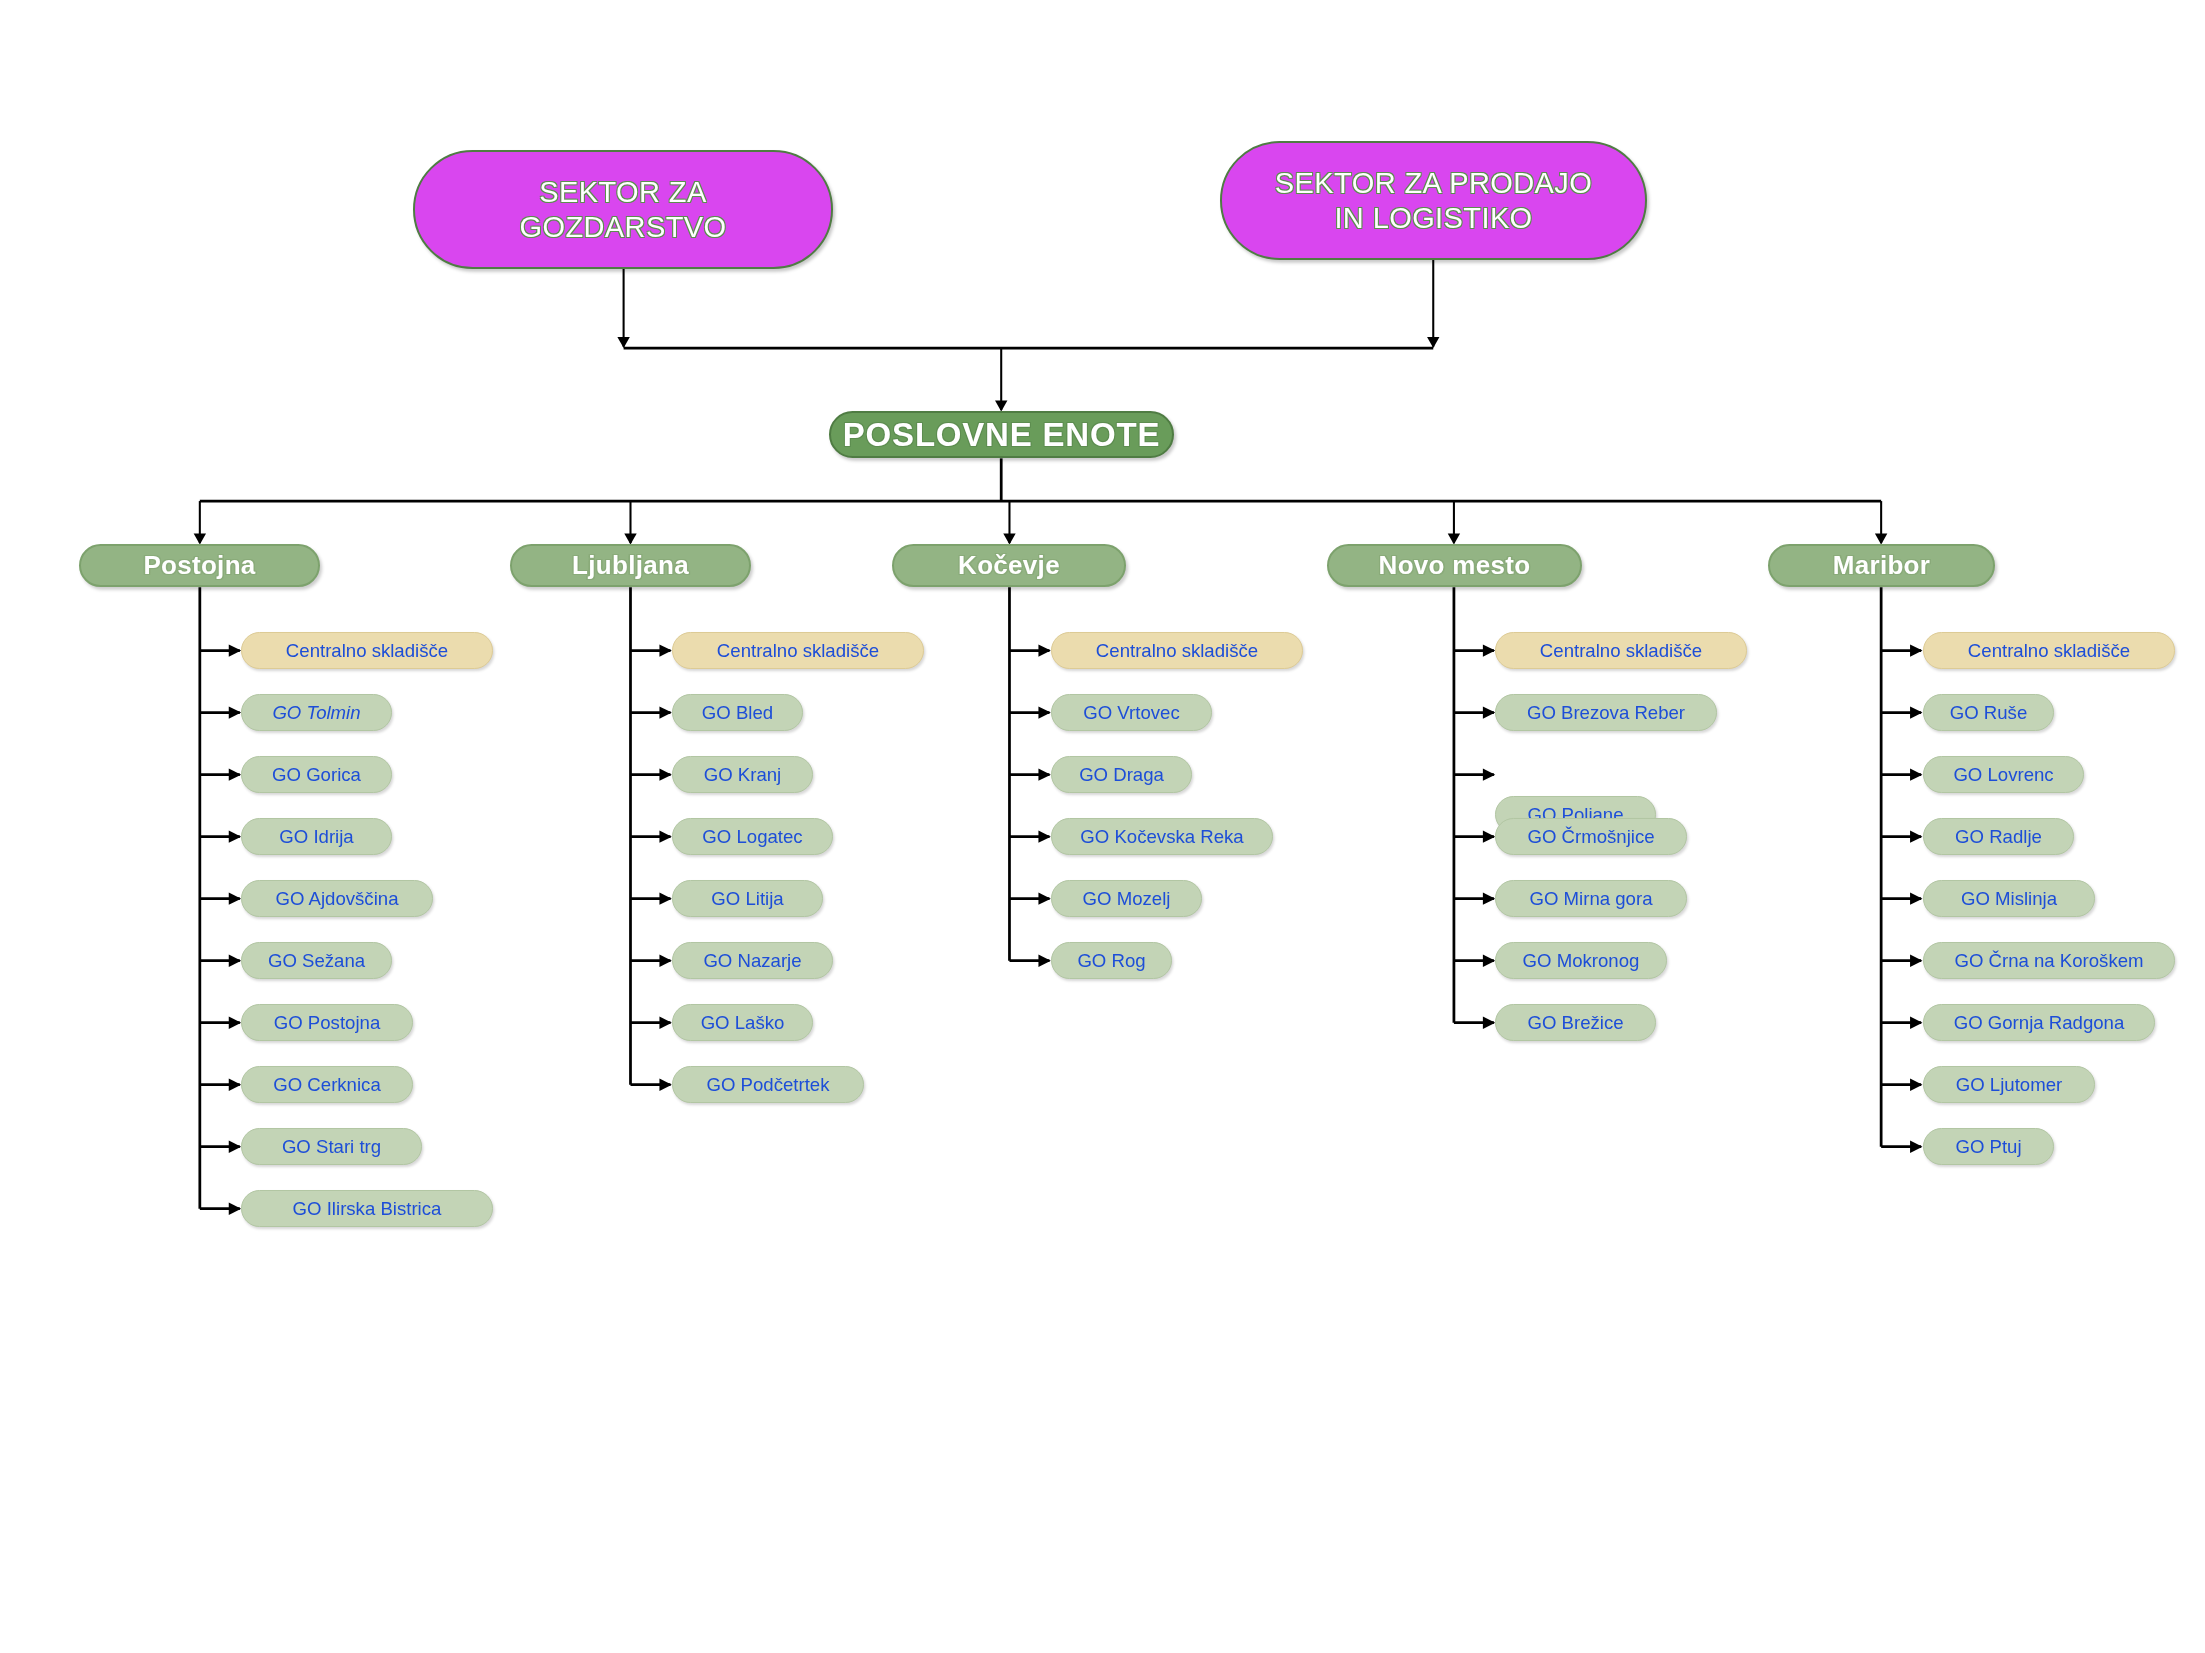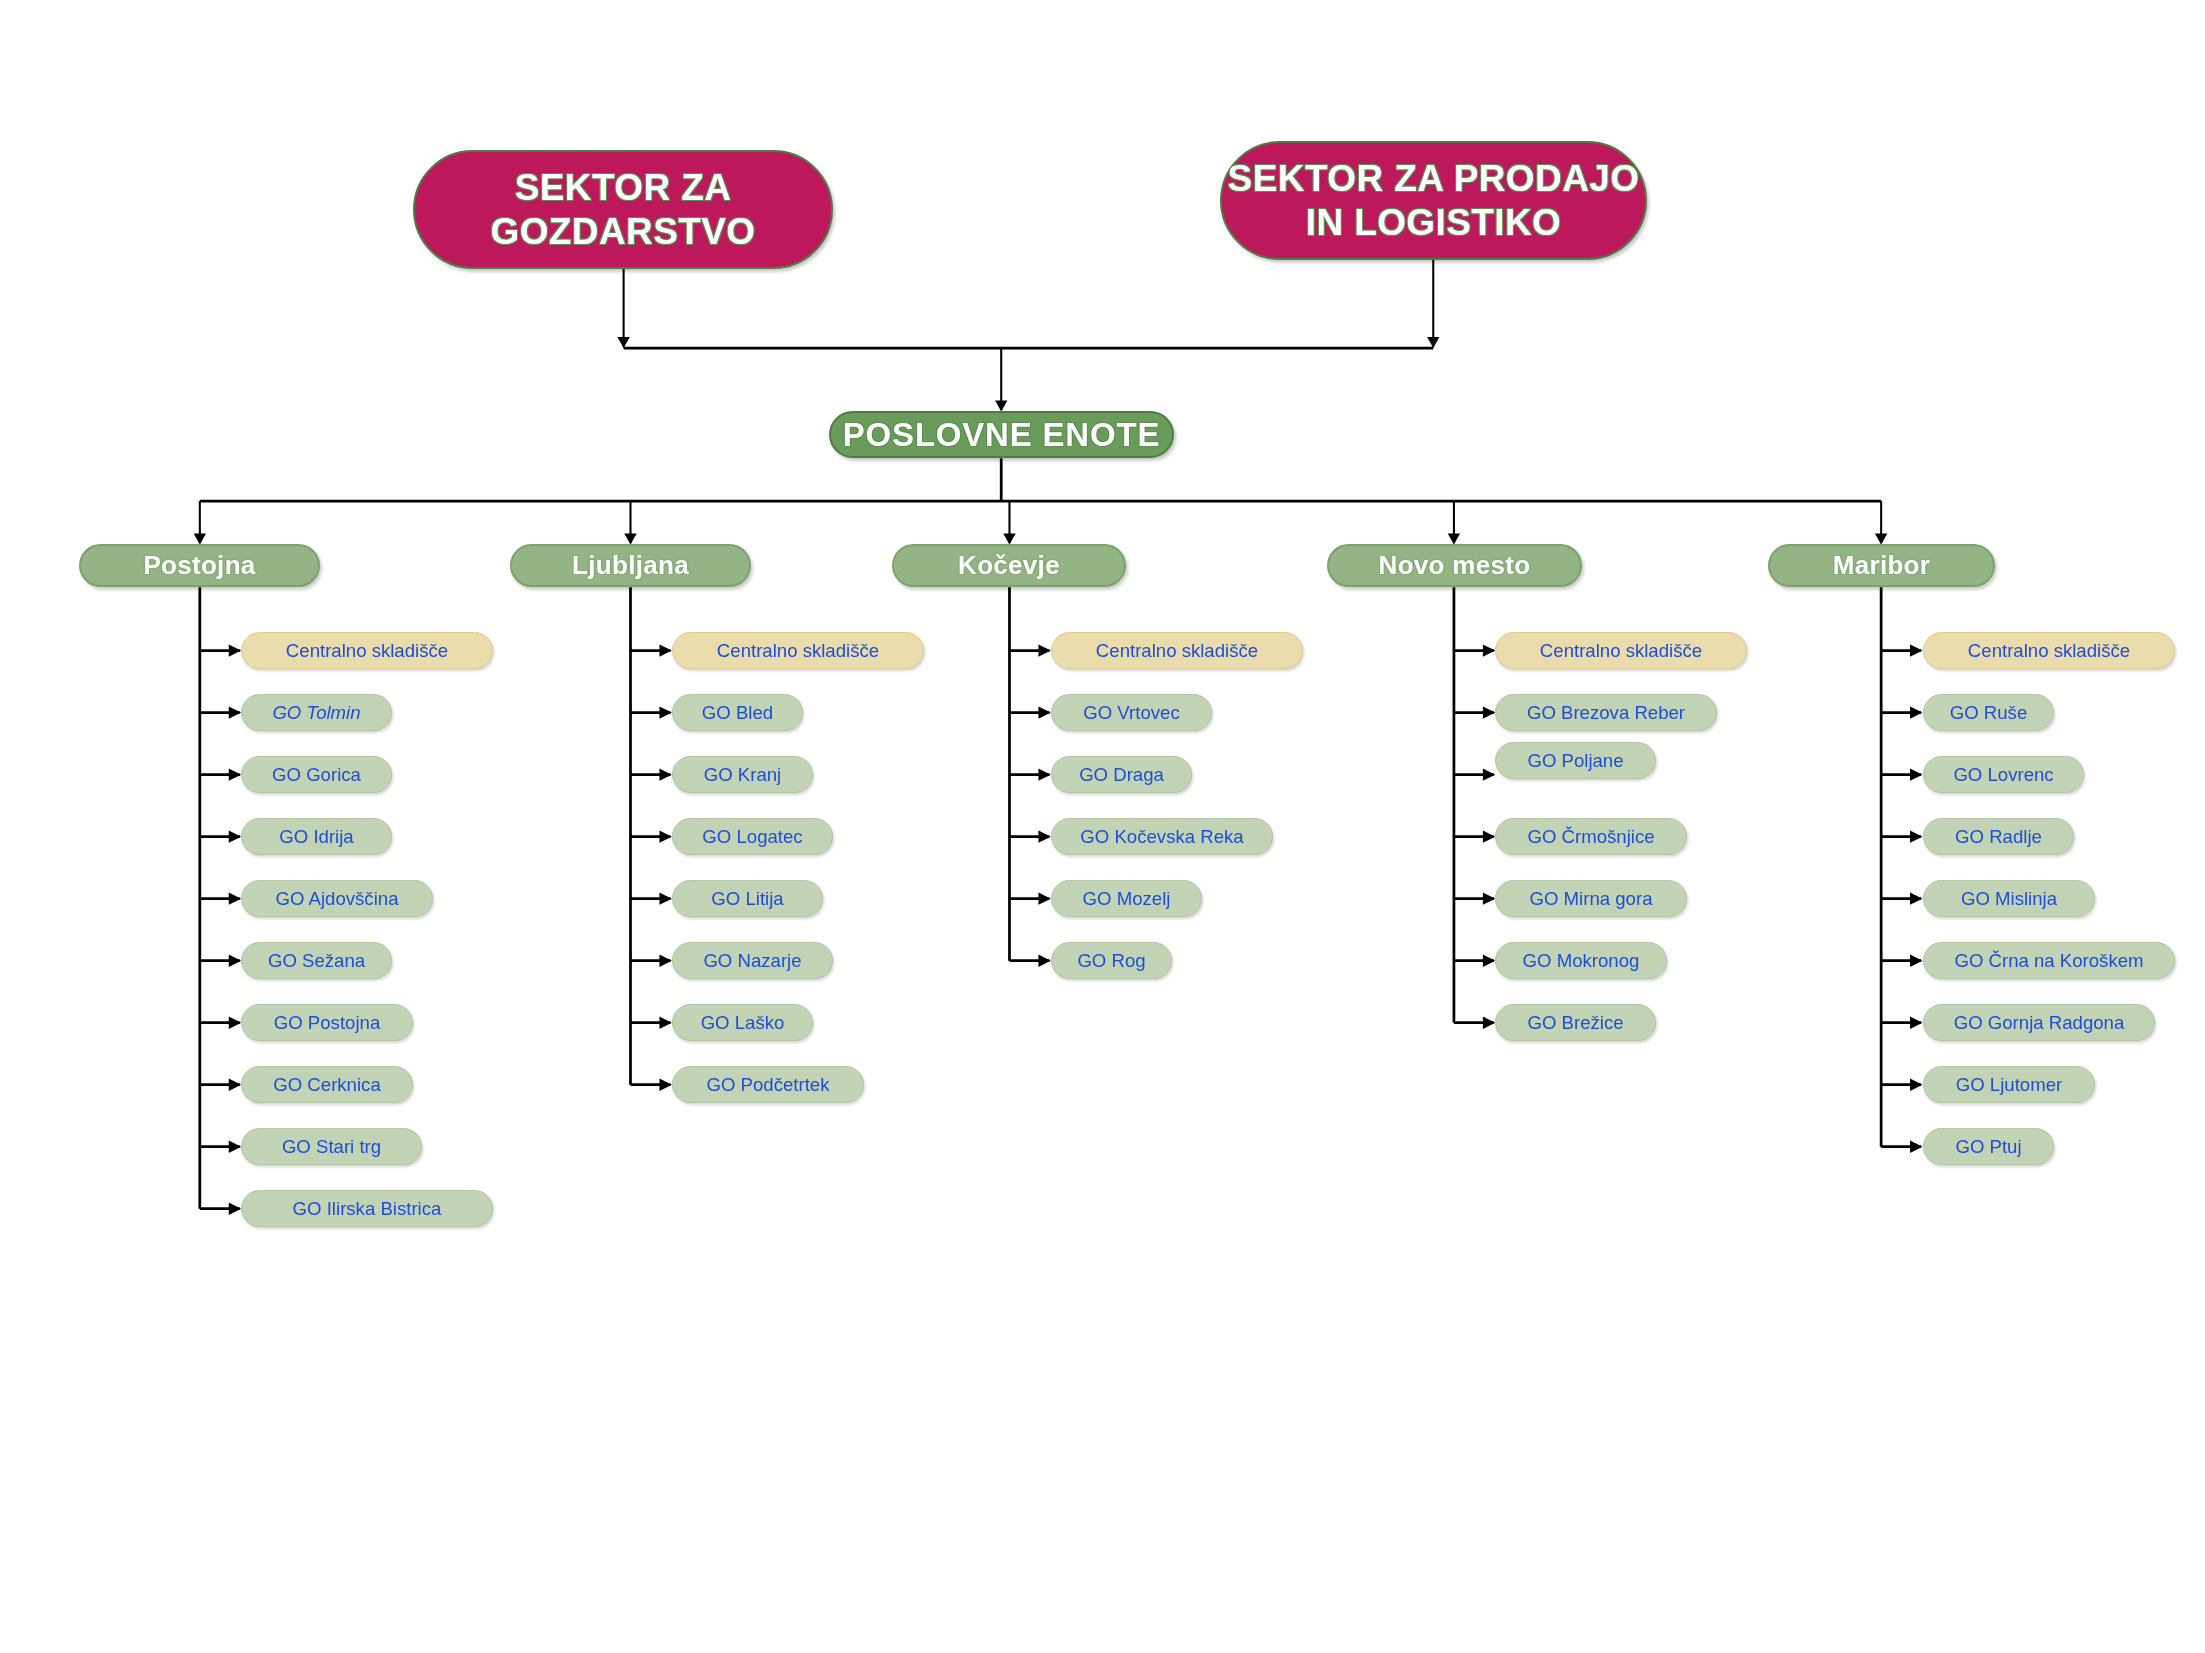--- a/index.html
+++ b/index.html
@@ -34,25 +34,25 @@
     position: absolute;
     box-sizing: border-box;
     display: flex;
     align-items: center;
     justify-content: center;
     border-radius: 688px;
     white-space: nowrap;
   }
 
   .node-sector {
-    background: #be185d;
+    background: #d946ef;
     border: 2.1px solid #4f7c43;
     color: #ffffff;
-    font-weight: bold;
-    font-size: 37px;
+    font-weight: normal;
+    font-size: 29px;
     line-height: 1.18;
     letter-spacing: 0.4px;
     text-align: center;
     box-shadow: 2.1px 2.8px 3.4px rgba(0,0,0,0.22);
     padding: 0 23.4px;
     text-shadow:
       -1px -1px 0 #5d8d50,
        1px -1px 0 #5d8d50,
       -1px  1px 0 #5d8d50,
        1px  1px 0 #5d8d50;
@@ -305,21 +305,21 @@
       <div class="node node-leaf" style="left: 1051px; top: 942px; width: 121px; height: 37px;">
         <span class="leaf-text">GO Rog</span>
       </div>
       <div class="node node-region" style="left: 1327px; top: 544px; width: 255px; height: 43px;">Novo mesto</div>
       <div class="node node-leaf warehouse" style="left: 1495px; top: 632px; width: 252px; height: 37px;">
         <span class="leaf-text">Centralno skladišče</span>
       </div>
       <div class="node node-leaf" style="left: 1495px; top: 694px; width: 222px; height: 37px;">
         <span class="leaf-text">GO Brezova Reber</span>
       </div>
-      <div class="node node-leaf" style="left: 1495px; top: 742px; width: 161px; height: 37px;">
+      <div class="node node-leaf" style="left: 1495px; top: 796px; width: 161px; height: 37px;">
         <span class="leaf-text">GO Poljane</span>
       </div>
       <div class="node node-leaf" style="left: 1495px; top: 818px; width: 192px; height: 37px;">
         <span class="leaf-text">GO Črmošnjice</span>
       </div>
       <div class="node node-leaf" style="left: 1495px; top: 880px; width: 192px; height: 37px;">
         <span class="leaf-text">GO Mirna gora</span>
       </div>
       <div class="node node-leaf" style="left: 1495px; top: 942px; width: 172px; height: 37px;">
         <span class="leaf-text">GO Mokronog</span>

